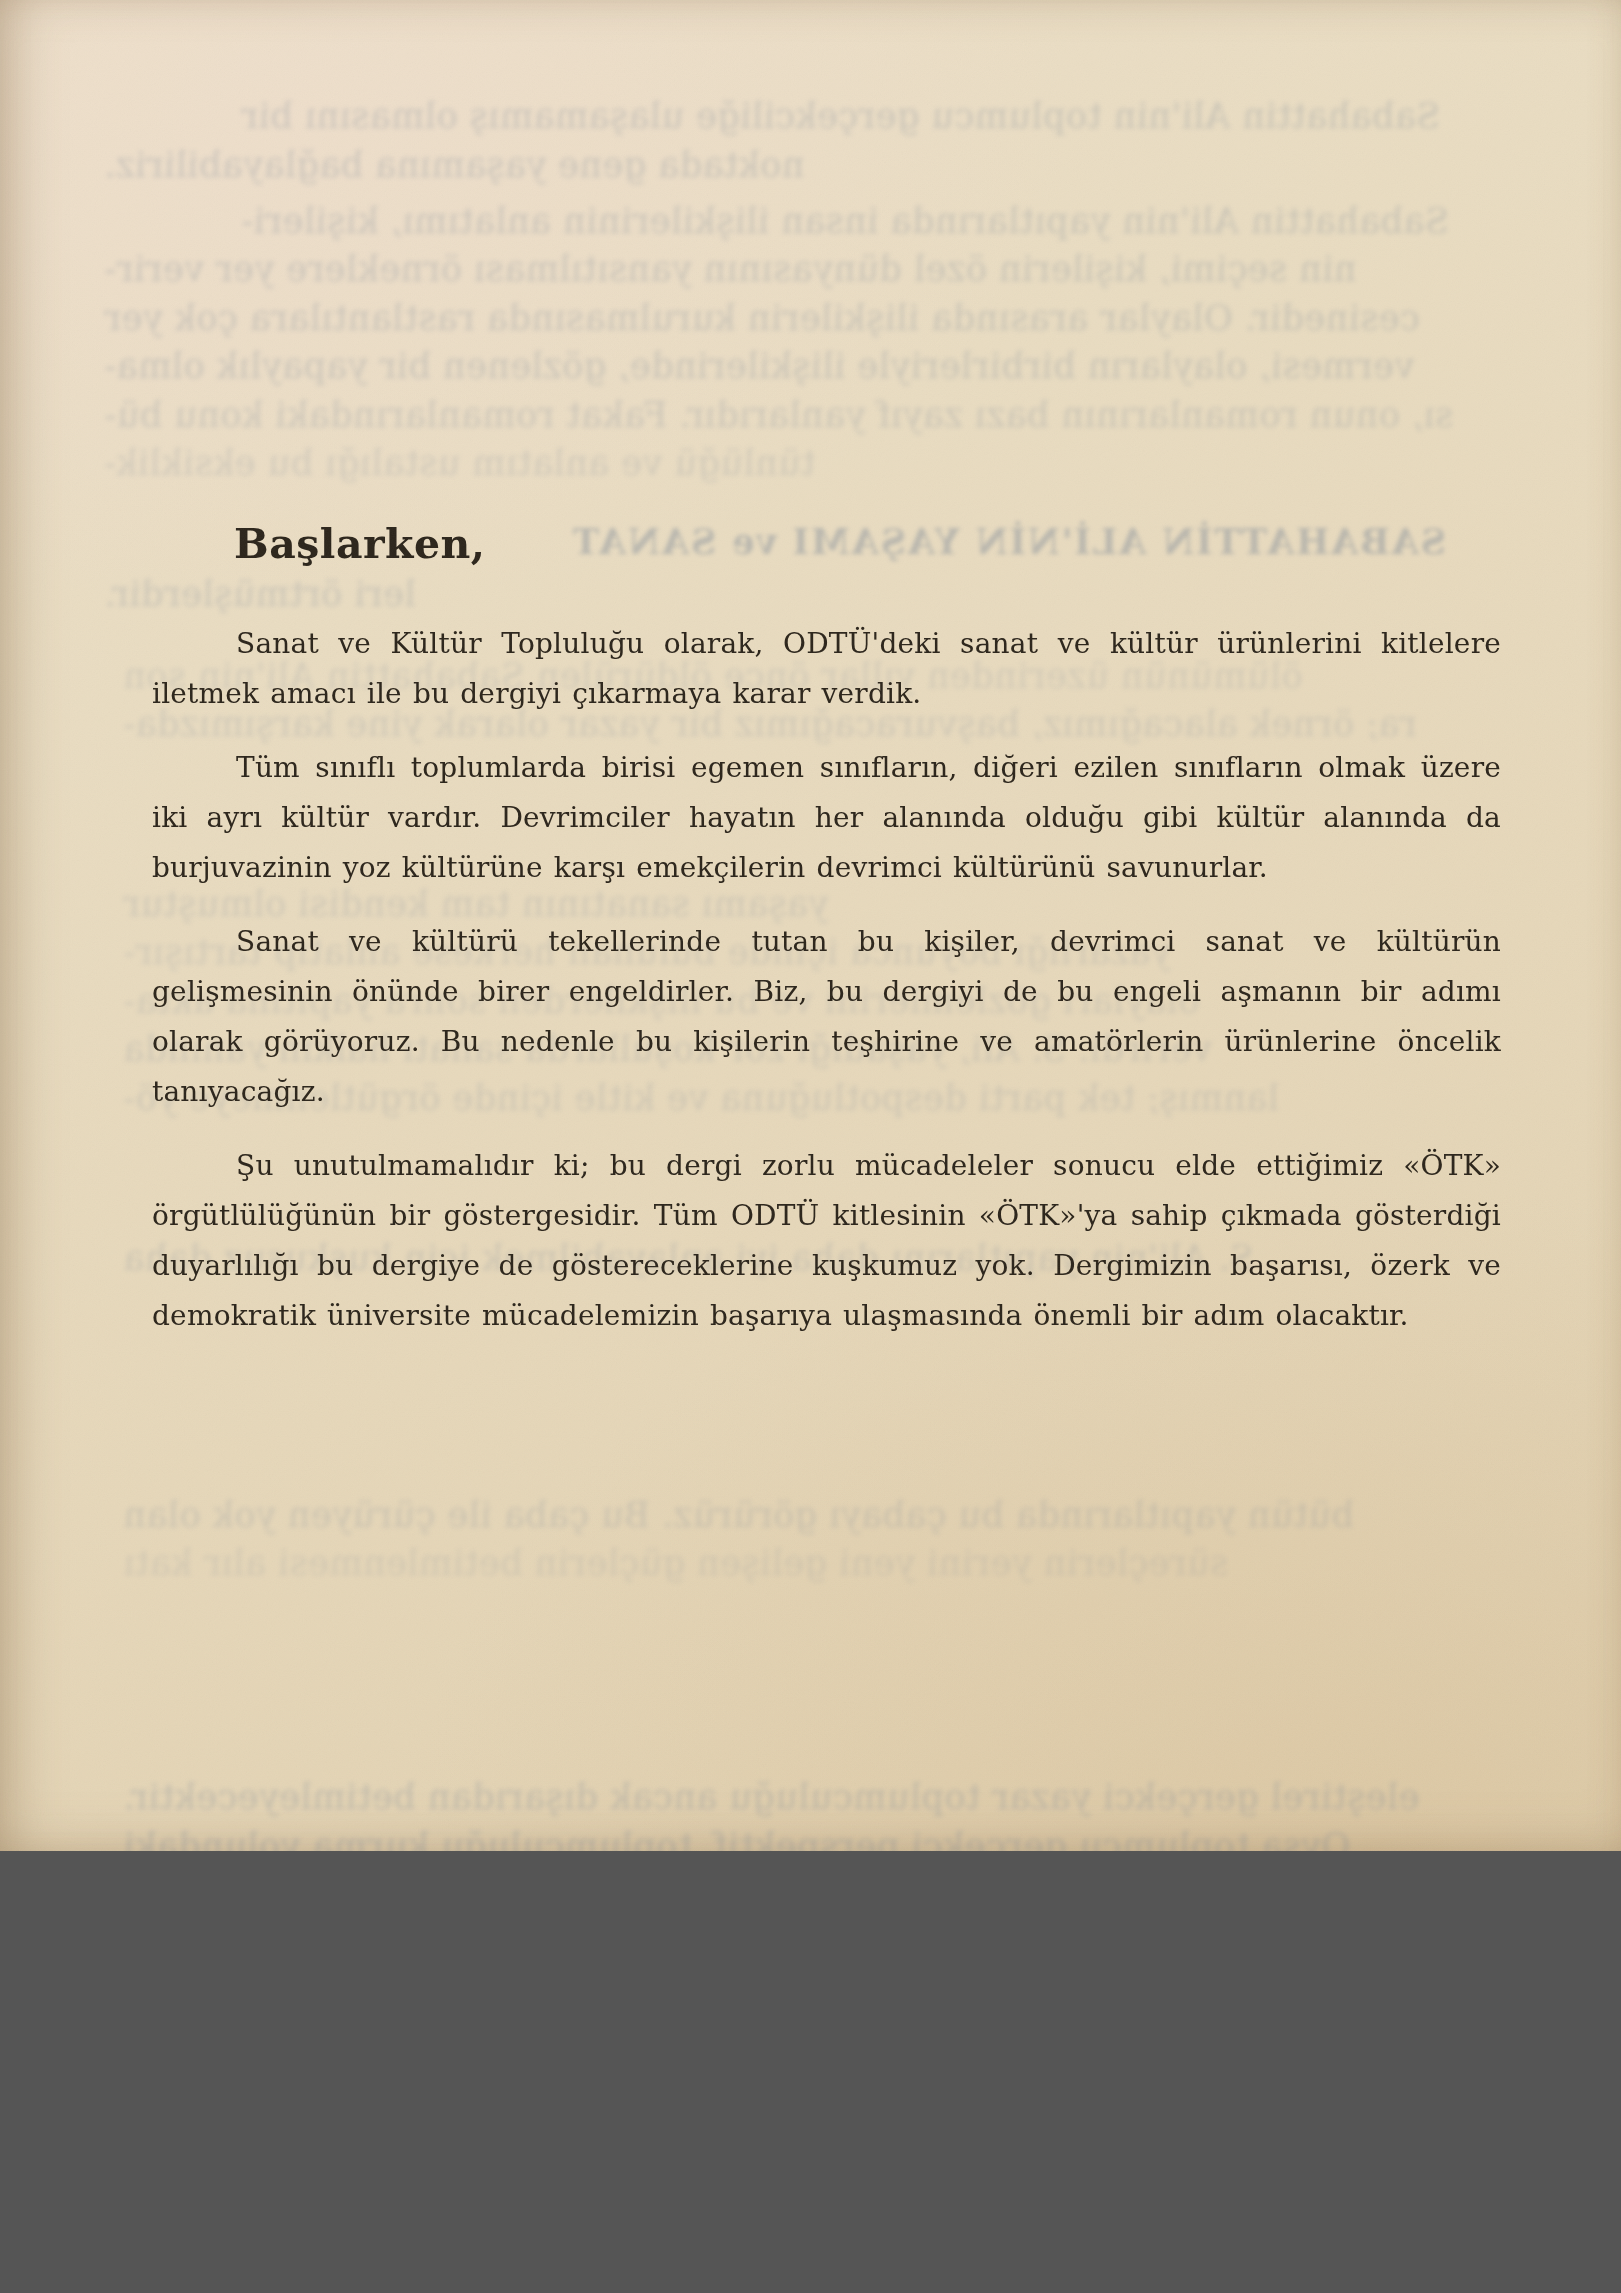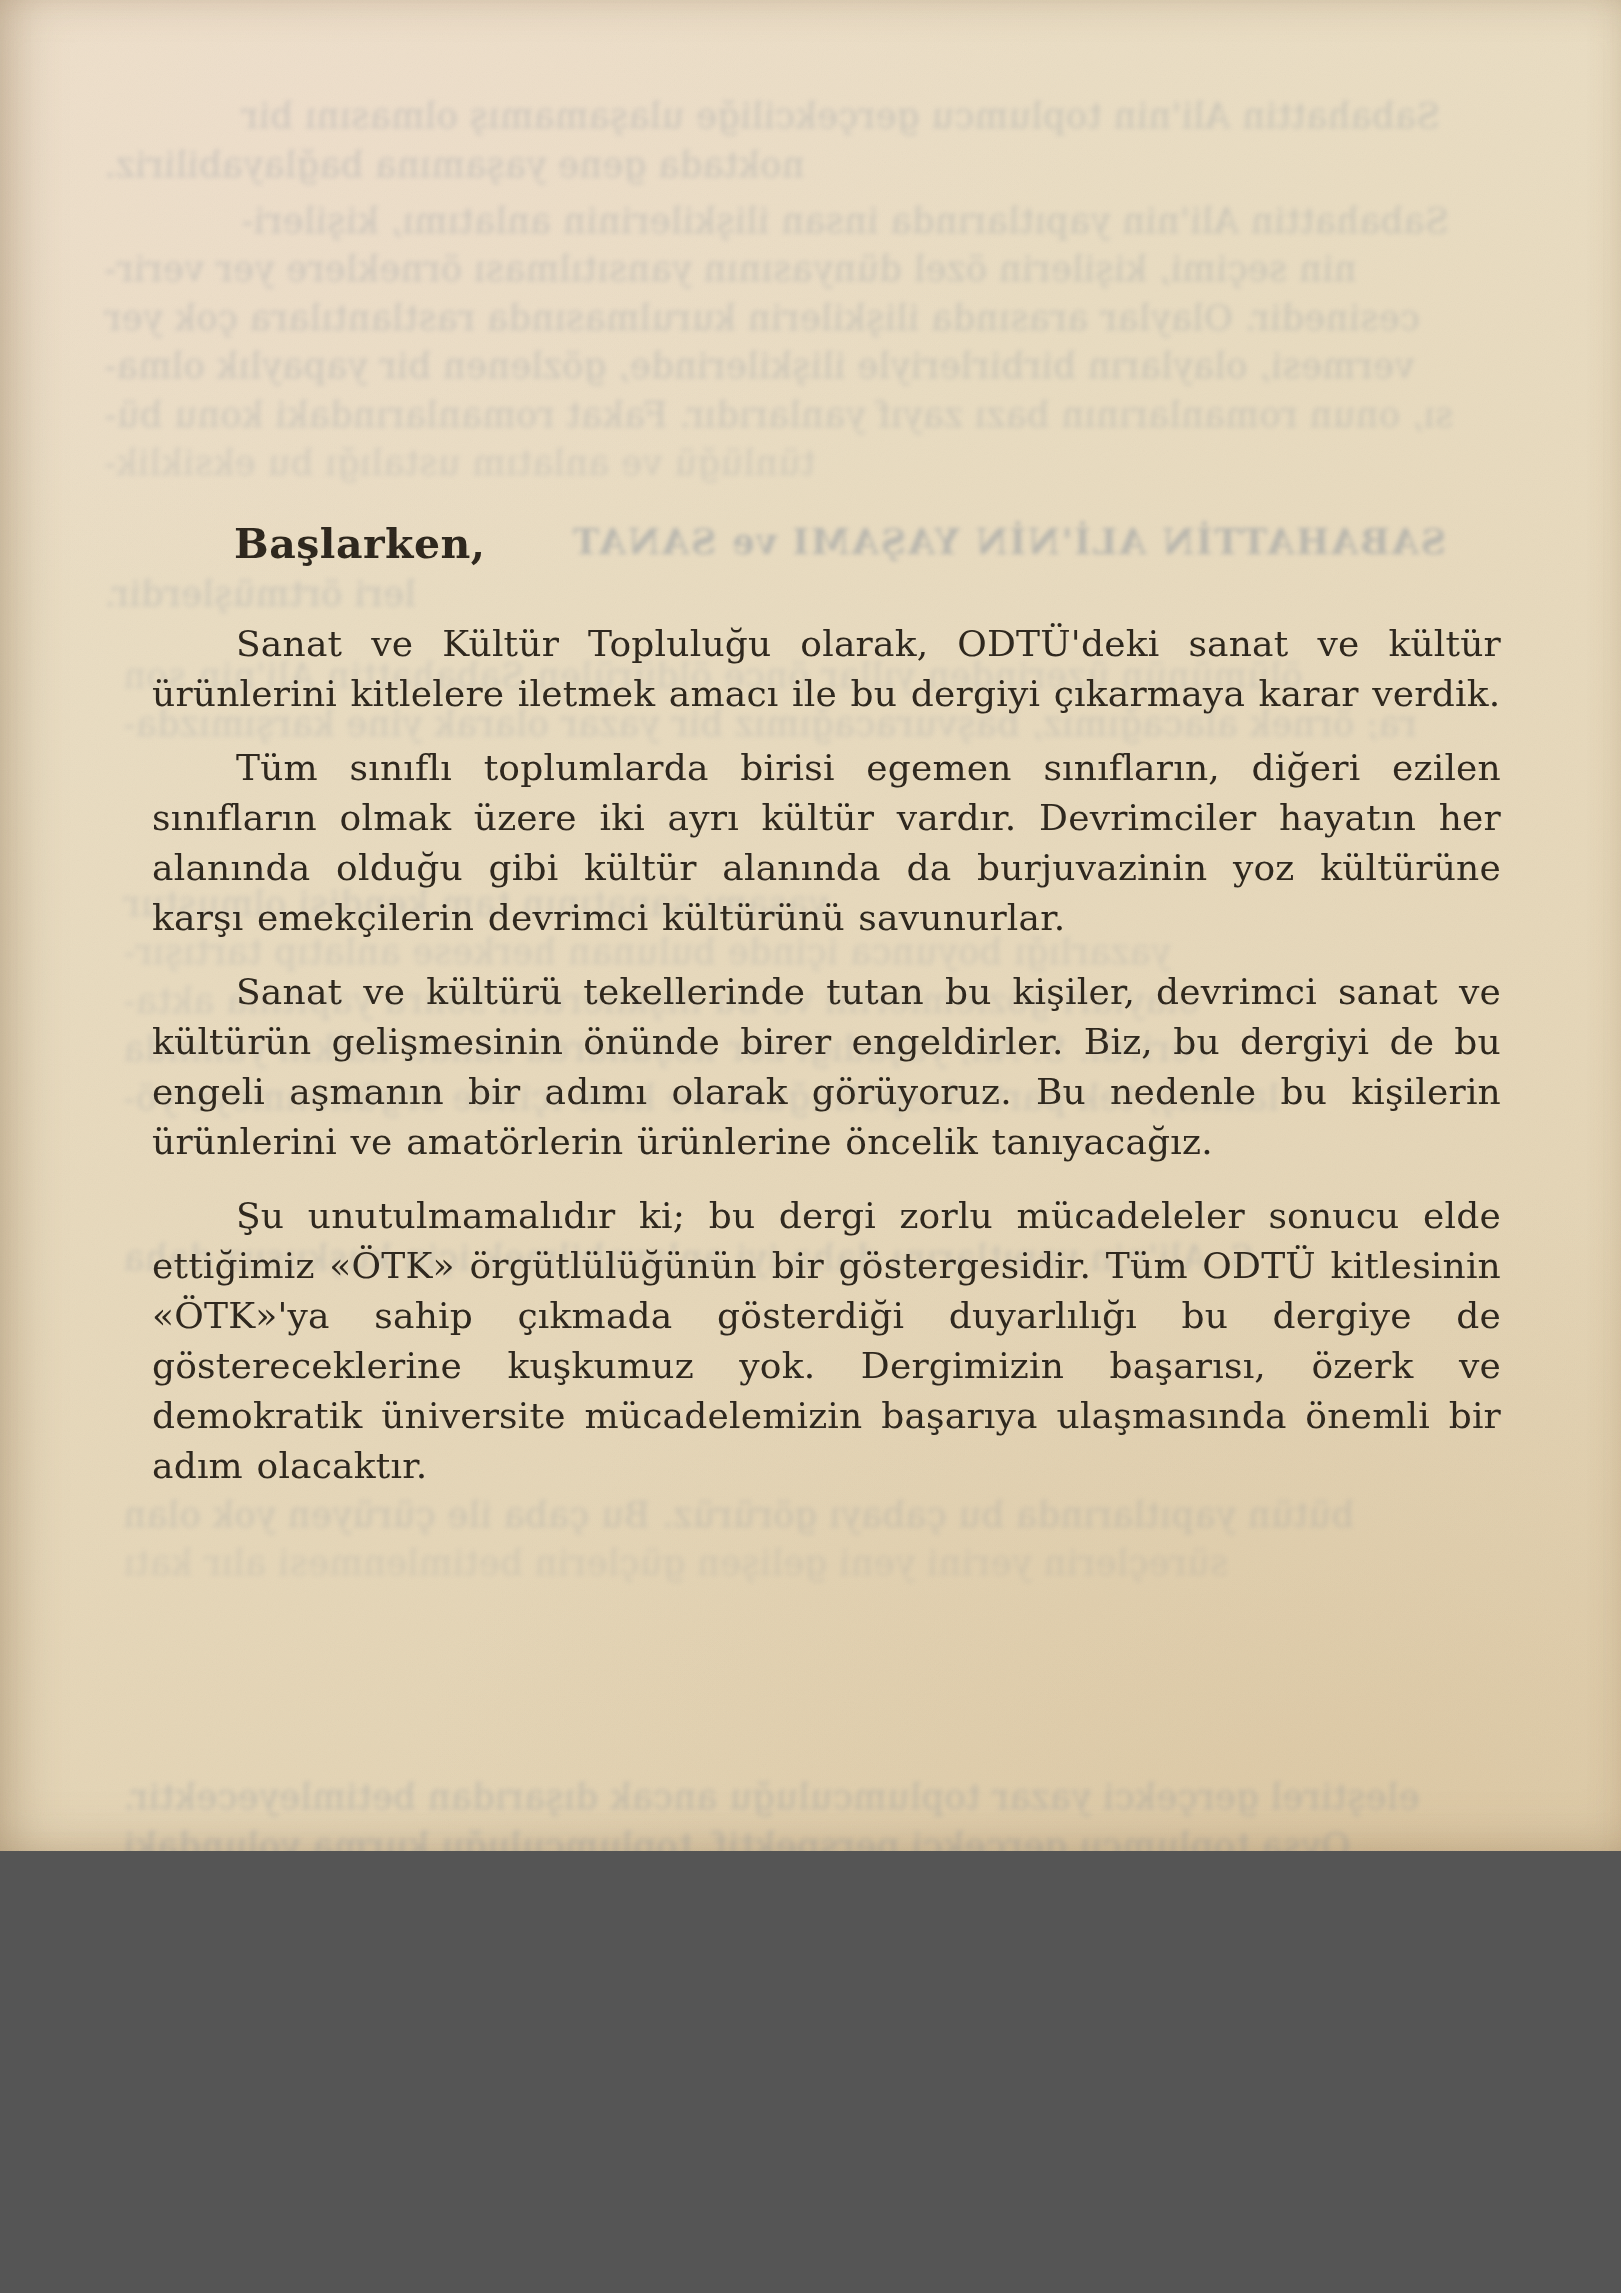--- a/index.html
+++ b/index.html
@@ -43,21 +43,21 @@
     letter-spacing: 0.5px;
     margin: 0;
   }
   .body-text {
     position: absolute;
     left: 152px; top: 619px;
     width: 1349px;
   }
   .body-text p {
     margin: 0 0 24px 0;
-    font-size: 36px;
+    font-size: 28px;
     line-height: 50px;
     text-indent: 84px;
     text-align: justify;
     letter-spacing: 0.2px;
     word-spacing: 1.9px;
   }
   .signature {
     position: absolute;
     top: 2086px; right: 138px;
     font-size: 38px; font-weight: bold;
@@ -104,21 +104,21 @@
       <div class="ghost" style="left: 123px; top: 2023px; opacity: 0.3;">Bu noktada Sabahattin Ali'yi eleştirel gerçekci bir yazar olarak ta-</div>
       <div class="ghost" style="left: 123px; top: 2071px; opacity: 0.3;">nımlıyoruz. Ama onun eleştirel gerçekciliği, toplumsal gerçekciliğin ha-</div>
       <div class="ghost" style="left: 89px; top: 2118px; opacity: 0.2;">berce</div>
     </div>
 
   <h1 class="title">Başlarken,</h1>
 
   <div class="body-text">
       <p>Sanat ve Kültür Topluluğu olarak, ODTÜ'deki sanat ve kültür ürünlerini kitlelere iletmek amacı ile bu dergiyi çıkarmaya karar verdik.</p>
       <p>Tüm sınıflı toplumlarda birisi egemen sınıfların, diğeri ezilen sınıfların olmak üzere iki ayrı kültür vardır. Devrimciler hayatın her alanında olduğu gibi kültür alanında da burjuvazinin yoz kültürüne karşı emekçilerin devrimci kültürünü savunurlar.</p>
-      <p>Sanat ve kültürü tekellerinde tutan bu kişiler, devrimci sanat ve kültürün gelişmesinin önünde birer engeldirler. Biz, bu dergiyi de bu engeli aşmanın bir adımı olarak görüyoruz. Bu nedenle bu kişilerin ürünlerini ve amatörlerin ürünlerine öncelik tanıyacağız.</p>
+      <p>Sanat ve kültürü tekellerinde tutan bu kişiler, devrimci sanat ve kültürün gelişmesinin önünde birer engeldirler. Biz, bu dergiyi de bu engeli aşmanın bir adımı olarak görüyoruz. Bu nedenle bu kişilerin teşhirine ve amatörlerin ürünlerine öncelik tanıyacağız.</p>
       <p>Şu unutulmamalıdır ki; bu dergi zorlu mücadeleler sonucu elde ettiğimiz «ÖTK» örgütlülüğünün bir göstergesidir. Tüm ODTÜ kitlesinin «ÖTK»'ya sahip çıkmada gösterdiği duyarlılığı bu dergiye de göstereceklerine kuşkumuz yok. Dergimizin başarısı, özerk ve demokratik üniversite mücadelemizin başarıya ulaşmasında önemli bir adım olacaktır.</p>
     </div>
 
 
   <div class="page-number">3</div>
 
   <svg class="grain" width="1621" height="2293" xmlns="http://www.w3.org/2000/svg" viewBox="0 0 1739 2460">
     <filter id="noise">
       <feTurbulence type="fractalNoise" baseFrequency="0.9" numOctaves="2" stitchTiles="stitch"></feTurbulence>
       <feColorMatrix type="saturate" values="0"></feColorMatrix>

